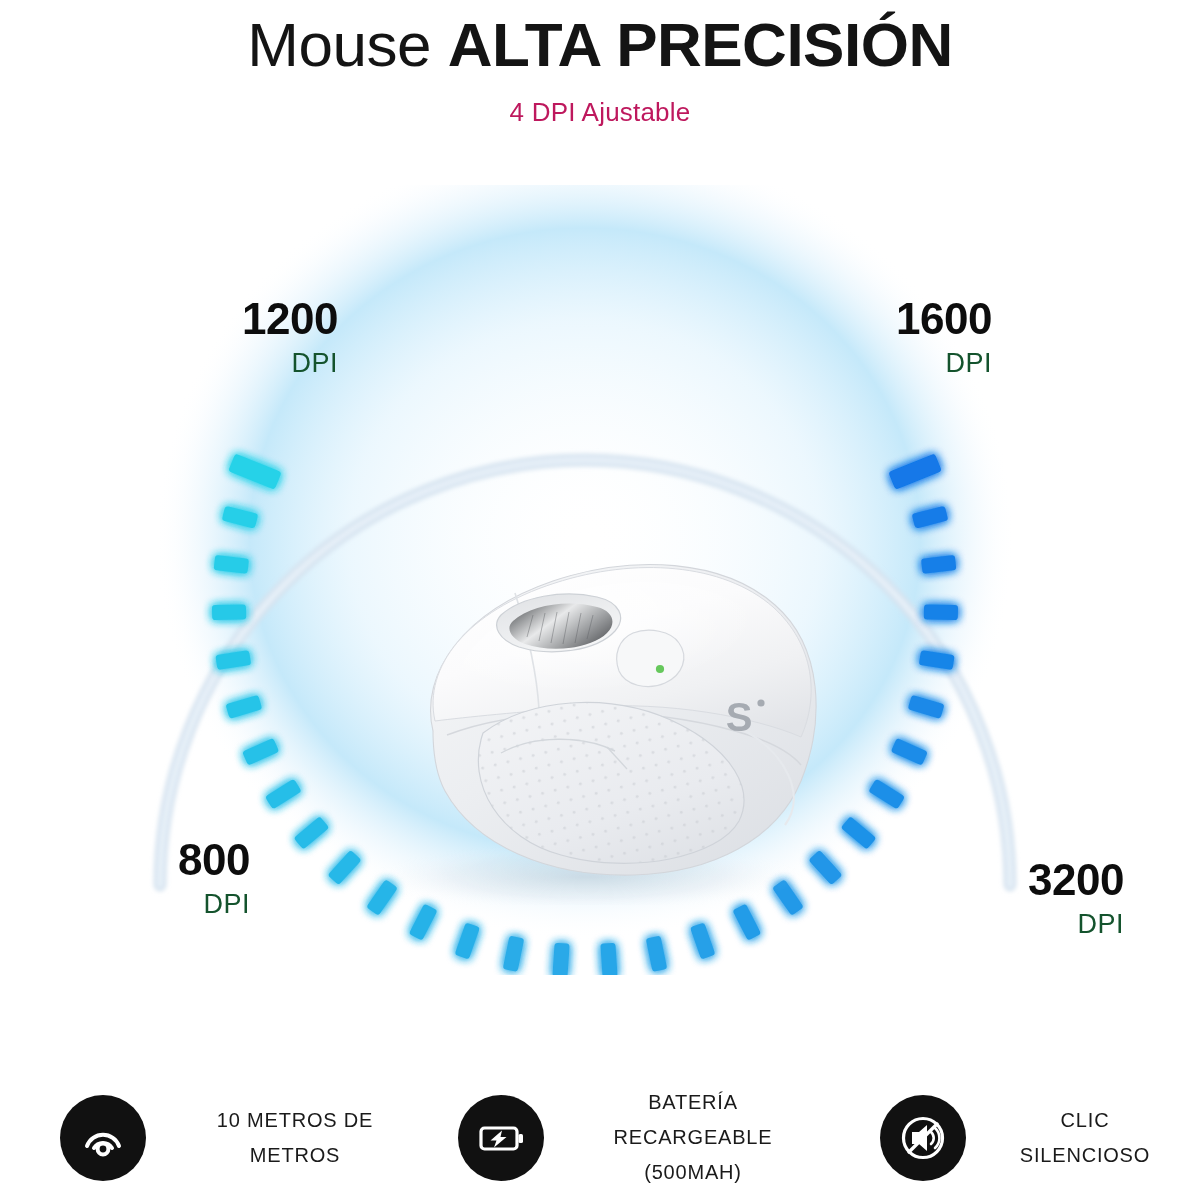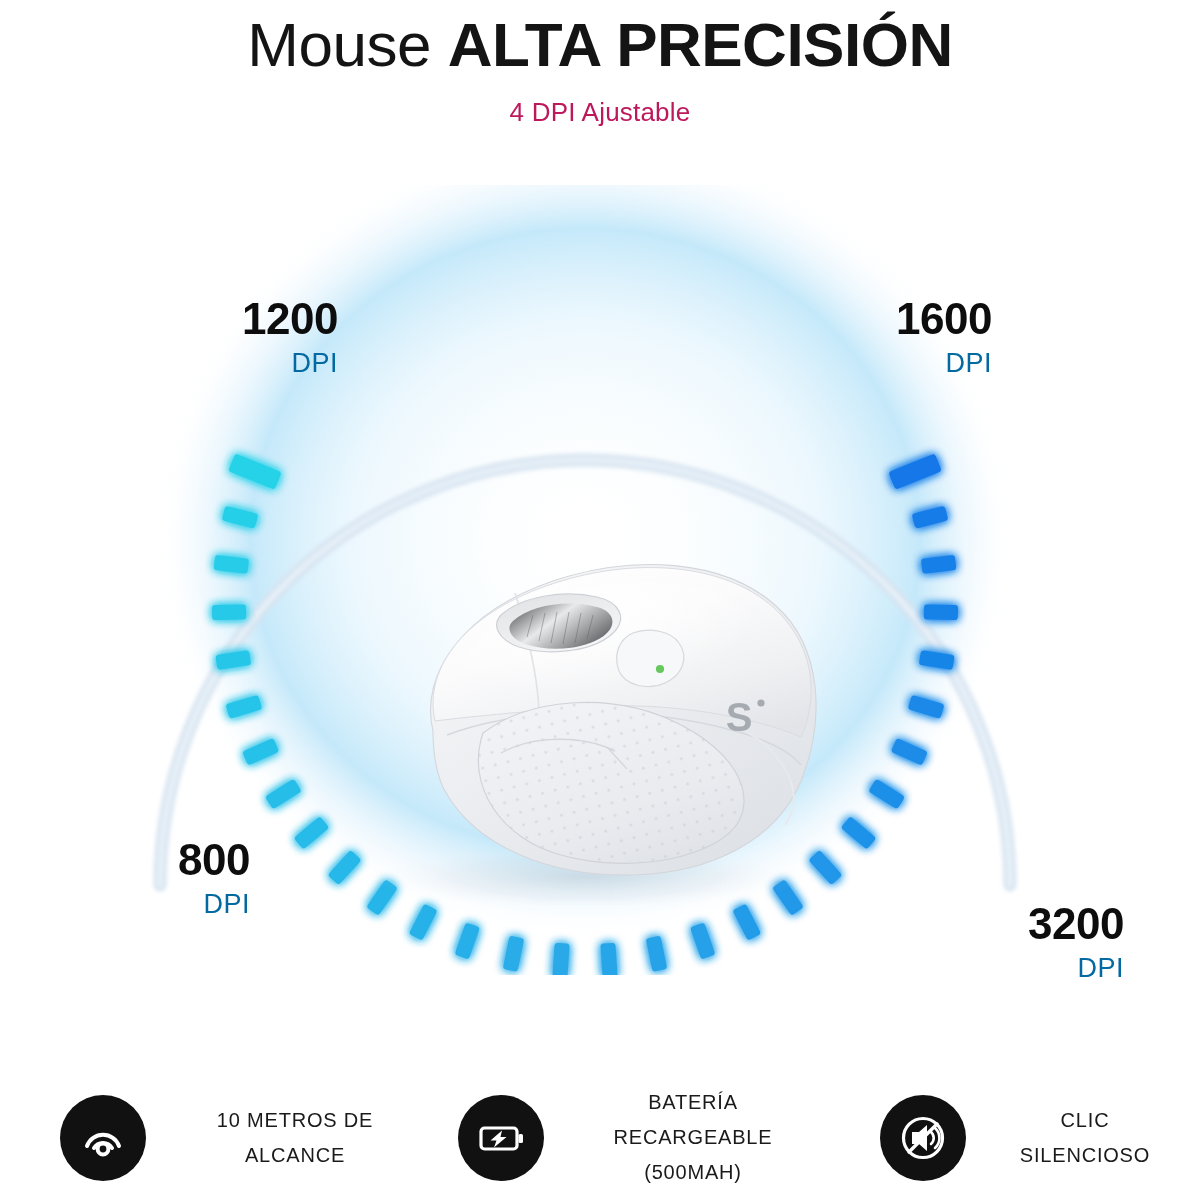--- a/index.html
+++ b/index.html
@@ -84,27 +84,27 @@
     font-size: 44px;
     font-weight: 700;
     color: #0d0d0d;
     letter-spacing: -0.5px;
   }
   .dpi-label .dpi-unit {
     display: block;
     margin-top: 9px;
     font-size: 27px;
     font-weight: 400;
-    color: #0369a1;
+    color: #14532d;
     letter-spacing: 0.5px;
   }
   #dpi-1200 { left: 178px; top: 112px; width: 160px; }
   #dpi-1600 { left: 832px; top: 112px; width: 160px; }
   #dpi-800  { left: 90px;  top: 653px; width: 160px; }
-  #dpi-3200 { left: 944px; top: 673px; width: 180px; margin-top: 44px; }
+  #dpi-3200 { left: 944px; top: 673px; width: 180px; }
 
   
   .mouse-wrap {
     position: absolute;
     left: 315px;
     top: 300px;
     width: 540px;
     height: 420px;
   }
   .mouse-svg {
@@ -374,21 +374,21 @@
         <svg width="56" height="56" viewBox="0 0 56 56">
           <g fill="none" stroke="#ffffff" stroke-width="4" stroke-linecap="round">
             <path d="M 12 36 A 17 17 0 0 1 44 36"></path>
             <path d="M 19 38 A 10.5 10.5 0 0 1 37 38"></path>
           </g>
           <circle cx="28" cy="39" r="5.4" fill="none" stroke="#ffffff" stroke-width="4"></circle>
         </svg>
       </div>
       <div class="feature-text">
         <span class="fline">10 METROS DE</span>
-        <span class="fline">ALCANCE</span>
+        <span class="fline">METROS</span>
       </div>
     </div>
 
     <div class="feature" id="feature-1">
       <div class="feature-icon">
         <svg width="56" height="56" viewBox="0 0 56 56">
           <rect x="8" y="18" width="36" height="21" rx="3.5" fill="none" stroke="#ffffff" stroke-width="3.2"></rect>
           <rect x="45.5" y="24" width="4.5" height="9" rx="1.6" fill="#ffffff"></rect>
           <path d="M 29 20.5 L 17.5 30.5 L 23.5 30.5 L 21 37.5 L 33.5 27 L 27.5 27 Z" fill="#ffffff"></path>
         </svg>

